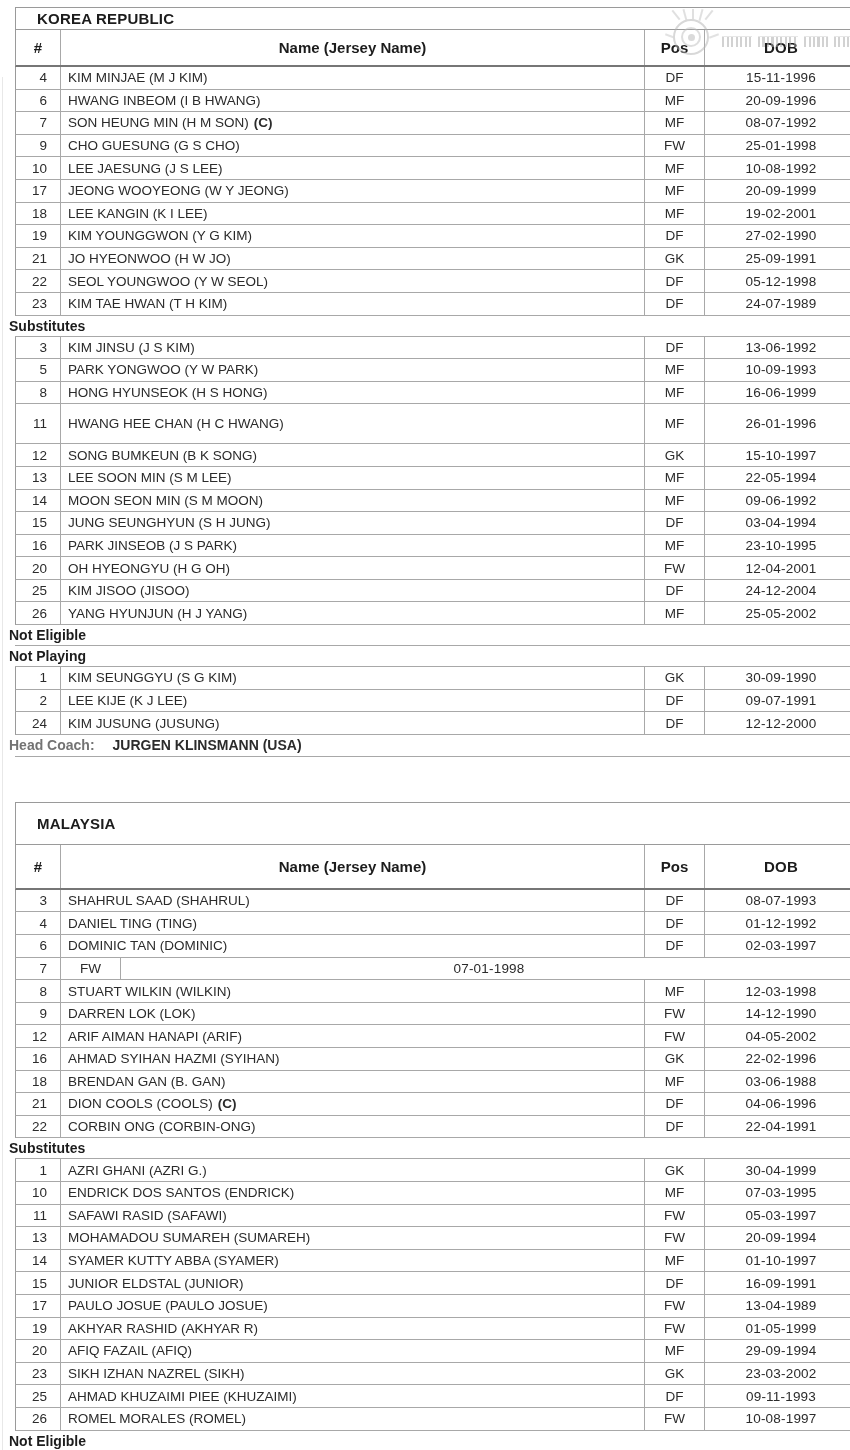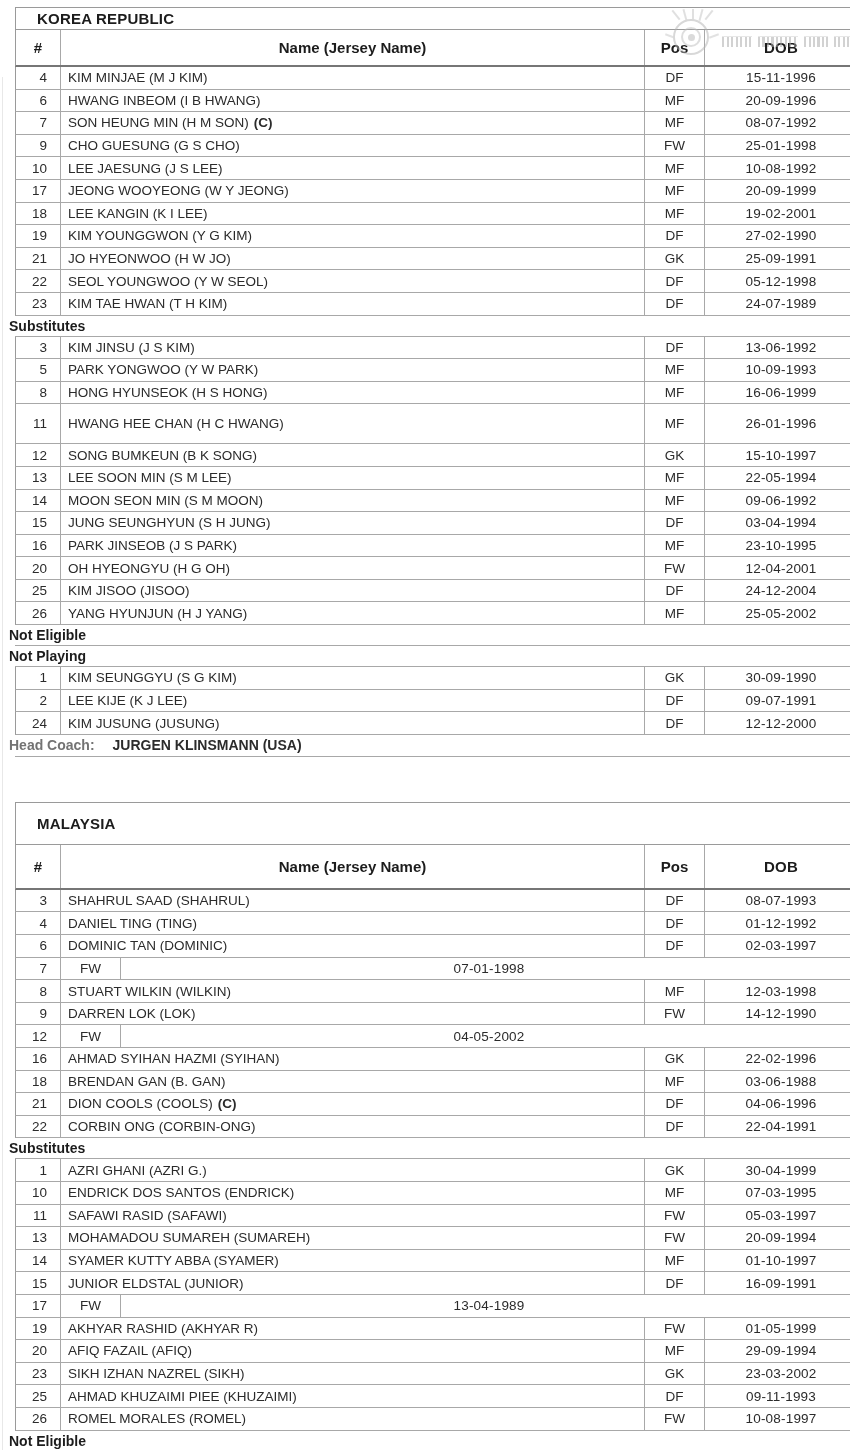--- a/index.html
+++ b/index.html
@@ -398,20 +398,23 @@
         <div class="row">
           <div class="c-num">9</div>
           <div class="c-name">
             <span>DARREN LOK (LOK)</span>
           </div>
           <div class="c-pos">FW</div>
           <div class="c-dob">14-12-1990</div>
         </div>
         <div class="row">
           <div class="c-num">12</div>
+          <div class="c-name">
+            <span>ARIF AIMAN HANAPI (ARIF)</span>
+          </div>
           <div class="c-pos">FW</div>
           <div class="c-dob">04-05-2002</div>
         </div>
         <div class="row">
           <div class="c-num">16</div>
           <div class="c-name">
             <span>AHMAD SYIHAN HAZMI (SYIHAN)</span>
           </div>
           <div class="c-pos">GK</div>
           <div class="c-dob">22-02-1996</div>
@@ -487,20 +490,23 @@
         <div class="row">
           <div class="c-num">15</div>
           <div class="c-name">
             <span>JUNIOR ELDSTAL (JUNIOR)</span>
           </div>
           <div class="c-pos">DF</div>
           <div class="c-dob">16-09-1991</div>
         </div>
         <div class="row">
           <div class="c-num">17</div>
+          <div class="c-name">
+            <span>PAULO JOSUE (PAULO JOSUE)</span>
+          </div>
           <div class="c-pos">FW</div>
           <div class="c-dob">13-04-1989</div>
         </div>
         <div class="row">
           <div class="c-num">19</div>
           <div class="c-name">
             <span>AKHYAR RASHID (AKHYAR R)</span>
           </div>
           <div class="c-pos">FW</div>
           <div class="c-dob">01-05-1999</div>

